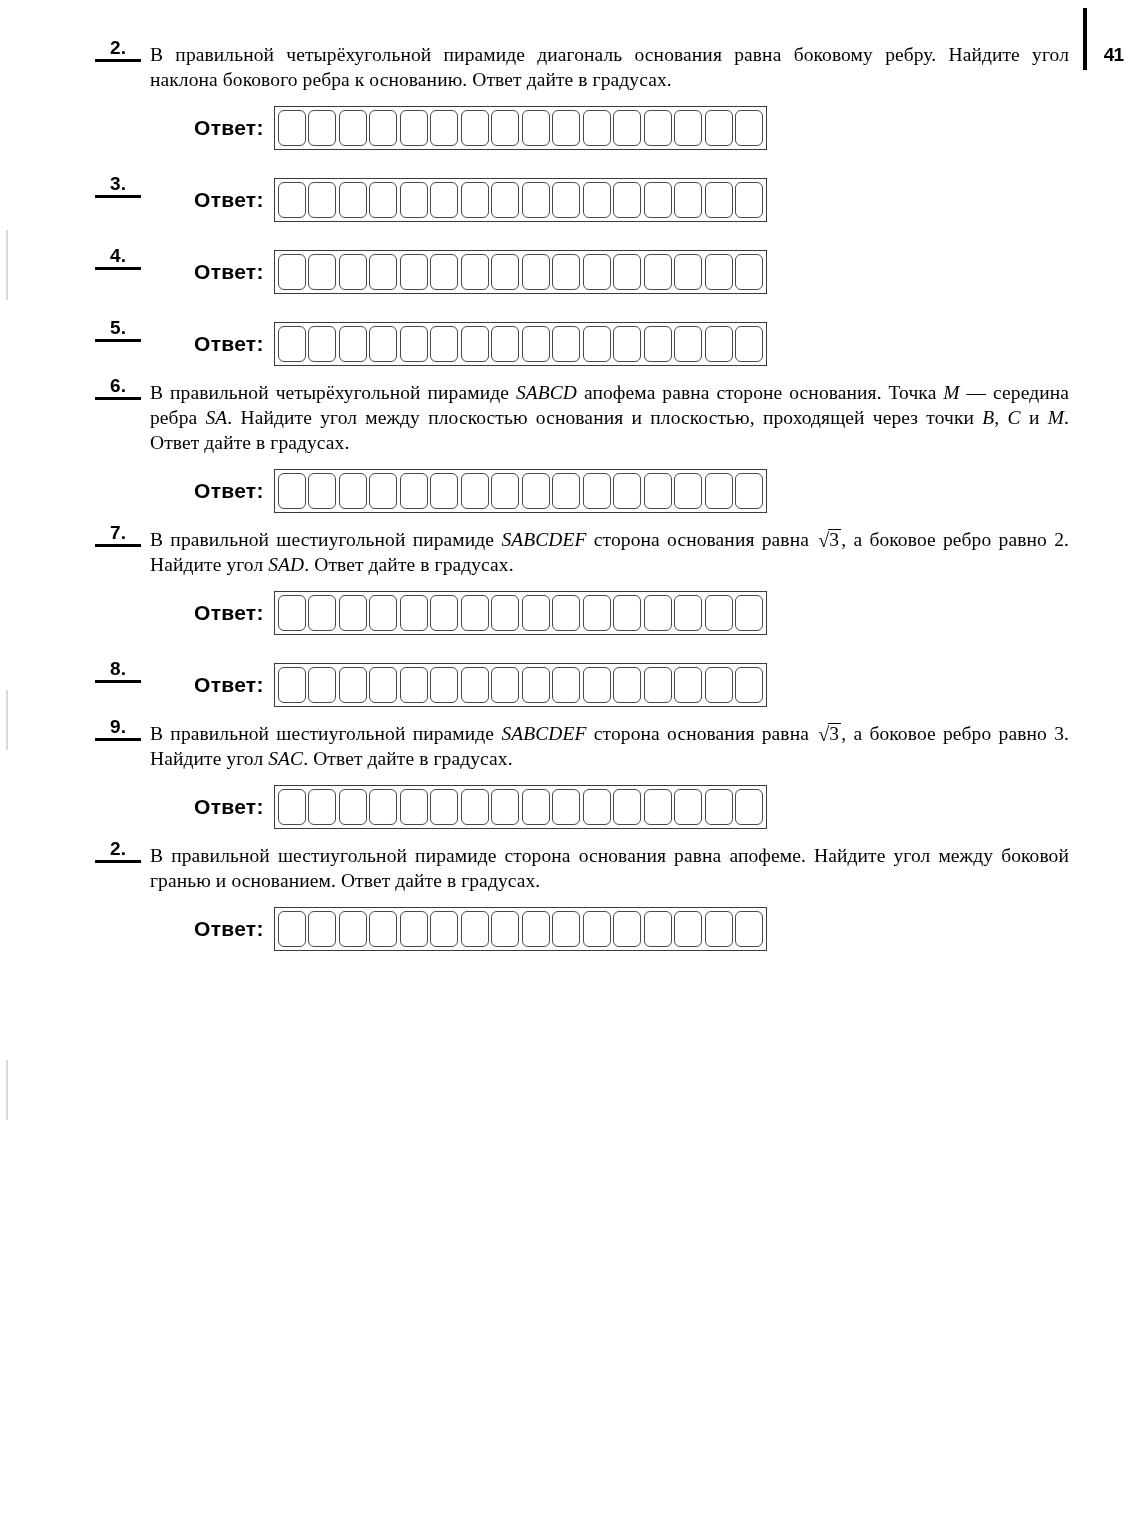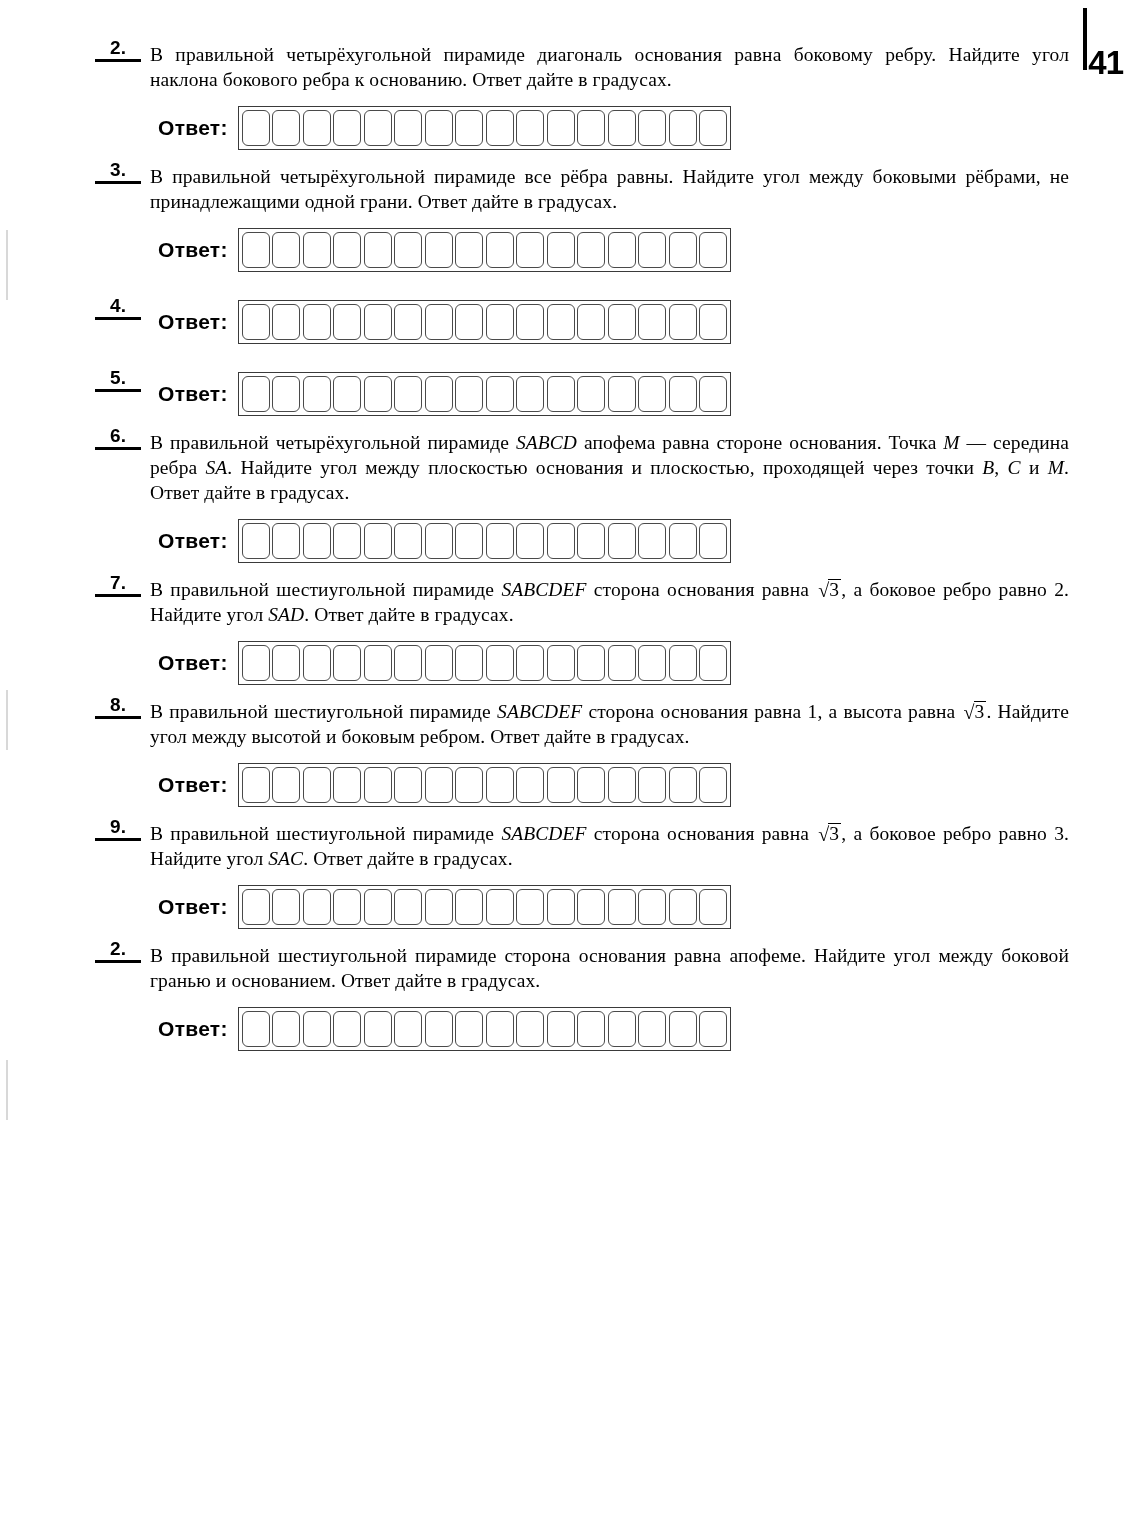--- a/index.html
+++ b/index.html
@@ -32,21 +32,21 @@
     width: 4px;
     height: 62px;
     background: #000;
   }
   .page-number {
     position: absolute;
     top: 44px;
     right: 6px;
     font-family: "Liberation Sans", sans-serif;
     font-weight: bold;
-    font-size: 33px;
+    font-size: 19px;
     letter-spacing: -1px;
   }
 
   
   .scan-edge {
     position: absolute;
     left: 6px;
     width: 2px;
     background: #d8d8d8;
   }
@@ -112,20 +112,21 @@
     margin-left: -1px;
     line-height: 19px;
   }
 
   
   .answer-row {
     display: flex;
     align-items: center;
     margin-top: 14px;
     padding-left: 8px;
+    margin-left: 36px;
   }
   .answer-label {
     font-family: "Liberation Sans", sans-serif;
     font-weight: bold;
     font-size: 21px;
     margin-right: 10px;
     letter-spacing: 0.3px;
   }
   .cells {
     display: flex;
@@ -191,23 +192,20 @@
       </div>
     </div>
 
     <div class="spacer-sm"></div>
 
     <div class="task">
       <div class="task-num">
         <span class="numtext">3.</span>
         <span class="underline"></span>
       </div>
-      <div class="stmt">
-        В правильной четырёхугольной пирамиде все рёбра равны. Найдите угол между бо­ковыми рёбрами, не принадлежащими одной грани. Ответ дайте в градусах.
-      </div>
       <div class="answer-row">
         <span class="answer-label">Ответ:</span>
         <span class="cells">
           <span class="cell"></span>
             <span class="cell"></span>
             <span class="cell"></span>
             <span class="cell"></span>
             <span class="cell"></span>
             <span class="cell"></span>
             <span class="cell"></span>
@@ -350,23 +348,20 @@
       </div>
     </div>
 
     <div class="spacer-sm"></div>
 
     <div class="task">
       <div class="task-num">
         <span class="numtext">8.</span>
         <span class="underline"></span>
       </div>
-      <div class="stmt">
-        В правильной шестиугольной пирамиде <span class="it">SABCDEF</span> сторона основания равна 1, а высо­та равна <span class="sqrt"><span class="rad">√</span><span class="rand">3</span></span>. Найдите угол между высотой и боковым ребром. Ответ дайте в градусах.
-      </div>
       <div class="answer-row">
         <span class="answer-label">Ответ:</span>
         <span class="cells">
           <span class="cell"></span>
             <span class="cell"></span>
             <span class="cell"></span>
             <span class="cell"></span>
             <span class="cell"></span>
             <span class="cell"></span>
             <span class="cell"></span>

